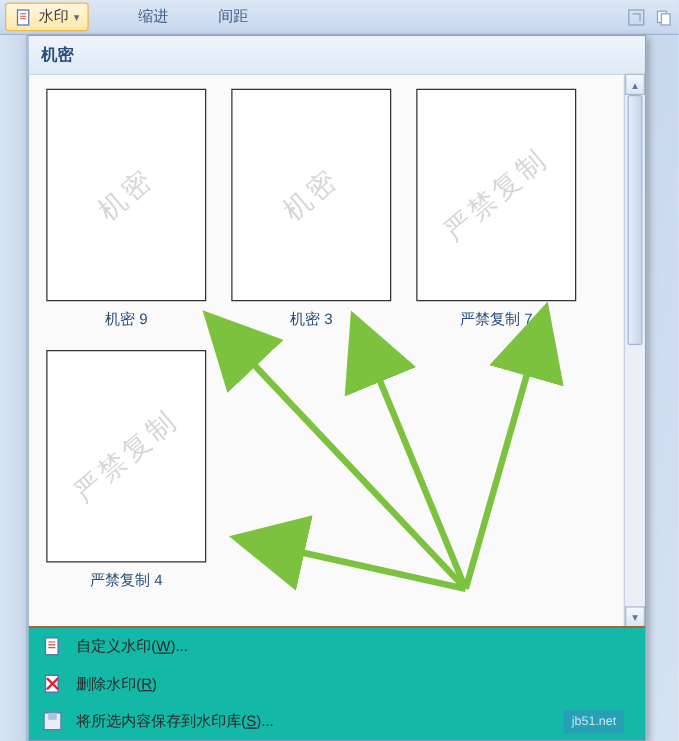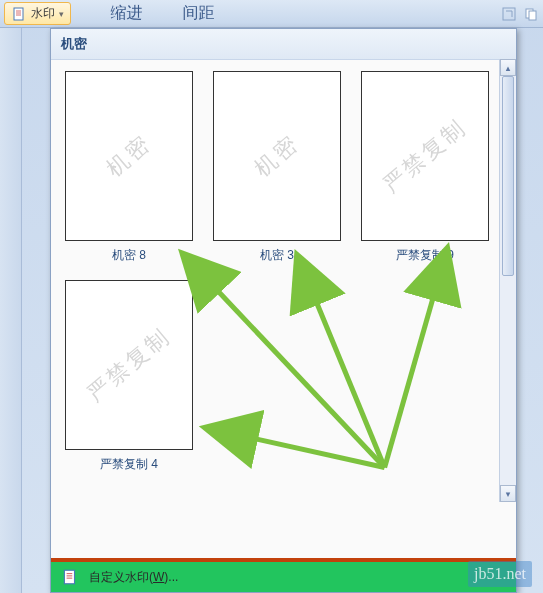--- a/index.html
+++ b/index.html
@@ -26,21 +26,21 @@
       align-items: center;
       padding: 2px 6px;
       border: 1px solid #f0b74c;
       background: linear-gradient(to bottom, #fff6df, #ffe8a6);
       border-radius: 3px;
       gap: 4px;
       color: #3b3b3b;
     }
     .ribbon-label {
       color: #3b5a8a;
-      font-size: 16px;
+      font-size: 12px;
     }
     .ribbon-right {
       margin-left: auto;
       display: flex;
       gap: 6px;
       align-items: center;
     }
     .small-icon {
       width: 16px;
       height: 16px;
@@ -48,21 +48,20 @@
     }
     .dropdown-panel {
       position: absolute;
       top: 28px;
       left: 22px;
       right: 26px;
       bottom: 0;
       background: #fafafa;
       border: 1px solid #8ba2c4;
       box-shadow: 2px 2px 6px rgba(0,0,0,0.3);
-      margin-left: 28px;
     }
     .section-header {
       background: linear-gradient(to bottom, #eef4fb, #dfe9f5);
       padding: 6px 10px;
       font-weight: bold;
       color: #2a4d7d;
       font-size: 13px;
       border-bottom: 1px solid #c8d6ea;
     }
     .gallery-scroll {
@@ -139,22 +138,22 @@
       border: 1px solid #9fb3d1;
       border-radius: 2px;
     }
     .scrollbar .arrow.bottom {
       position: absolute;
       bottom: 0; left: 0; right: 0;
     }
     .menu-footer {
       position: absolute;
       left: 0; right: 0; bottom: 0;
-      background: #22c55e;
-      border-top: 4px solid #c2410c;
+      background: #14b8a6;
+      border-top: 1px solid #c2410c;
     }
     .menu-item {
       display: flex;
       align-items: center;
       padding: 6px 10px;
       gap: 10px;
       color: #2a2a2a;
       cursor: pointer;
     }
     .menu-icon {
@@ -170,29 +169,28 @@
       width: 22px;
       background: linear-gradient(to right, #d7e3f2, #c9d8ec);
       border-right: 1px solid #a9bcd8;
     }
     .arrows-overlay {
       position: absolute;
       pointer-events: none;
     }
     .watermark-logo {
       position: absolute;
-      right: 11px;
+      right: 44px;
       bottom: 6px;
-      font-size: 16px;
+      font-size: 10px;
       color: rgba(255,255,255,0.75);
       background: rgba(60,130,200,0.45);
       padding: 4px 6px;
       border-radius: 2px;
       pointer-events: none;
-      font-family: Liberation Serif, serif;
     }
     .chev {
       font-size: 9px;
       color: #6d6d6d;
     }
   </style>
 </head>
 <body>
 
 <div class="ribbon-bar">
@@ -229,35 +227,35 @@
 <div class="dropdown-panel">
   <div class="section-header">机密</div>
 
   <div class="gallery-scroll">
     <div class="gallery">
 
       <div class="thumb-item">
         <div class="thumb-page">
           <span class="wm-text">机密</span>
         </div>
-        <div class="thumb-label">机密 8</div>
+        <div class="thumb-label">机密 9</div>
       </div>
 
       <div class="thumb-item">
         <div class="thumb-page">
           <span class="wm-text">机密</span>
         </div>
         <div class="thumb-label">机密 3</div>
       </div>
 
       <div class="thumb-item">
         <div class="thumb-page">
           <span class="wm-text">严禁复制</span>
         </div>
-        <div class="thumb-label">严禁复制 9</div>
+        <div class="thumb-label">严禁复制 7</div>
       </div>
 
       <div class="thumb-item">
         <div class="thumb-page">
           <span class="wm-text">严禁复制</span>
         </div>
         <div class="thumb-label">严禁复制 4</div>
       </div>
 
     </div>
@@ -284,16 +282,34 @@
   <div class="menu-footer">
     <div class="menu-item">
       <span class="menu-icon">
         <svg viewBox="0 0 16 16">
             <rect x="3" y="2" width="9" height="12" fill="#fff" stroke="#4a7ab8"></rect>
             <path d="M5 5h5M5 7h5M5 9h5" stroke="#cc4b4b" stroke-width="0.8"></path>
           </svg>
       </span>
       <span><span>自定义水印(</span><span class="underline-letter">W</span><span>)...</span></span>
     </div>
+    <div class="menu-item">
+      <span class="menu-icon">
+        <svg viewBox="0 0 16 16">
+            <rect x="3" y="2" width="9" height="12" fill="#fff" stroke="#4a7ab8"></rect>
+            <path d="M4 4 L12 12 M12 4 L4 12" stroke="#d23" stroke-width="1.6"></path>
+          </svg>
+      </span>
+      <span><span>删除水印(</span><span class="underline-letter">R</span><span>)</span></span>
+    </div>
+    <div class="menu-item">
+      <span class="menu-icon">
+        <svg viewBox="0 0 16 16">
+            <rect x="2" y="2" width="12" height="12" fill="#e7eef8" stroke="#5b7fb2"></rect>
+            <rect x="5" y="2" width="6" height="5" fill="#aac2e2"></rect>
+          </svg>
+      </span>
+      <span><span>将所选内容保存到水印库(</span><span class="underline-letter">S</span><span>)...</span></span>
+    </div>
   </div>
 </div>
 
 <div class="watermark-logo">jb51.net</div>
 
 </body></html>

